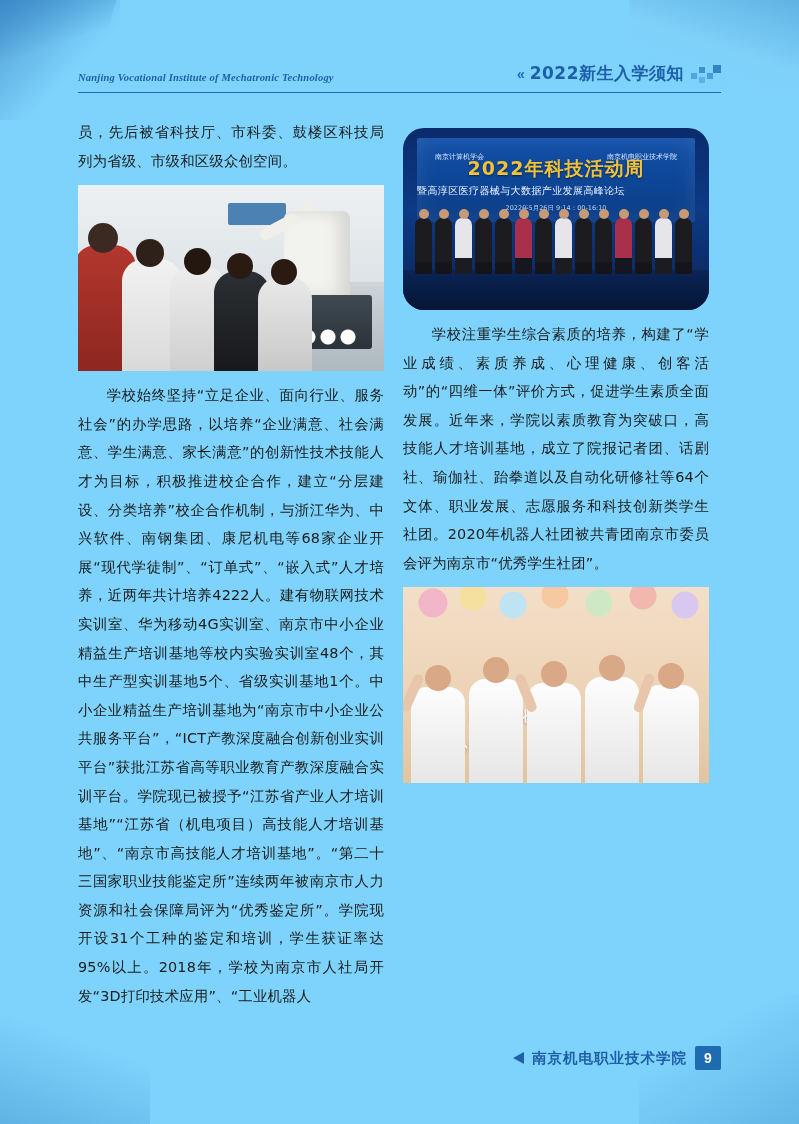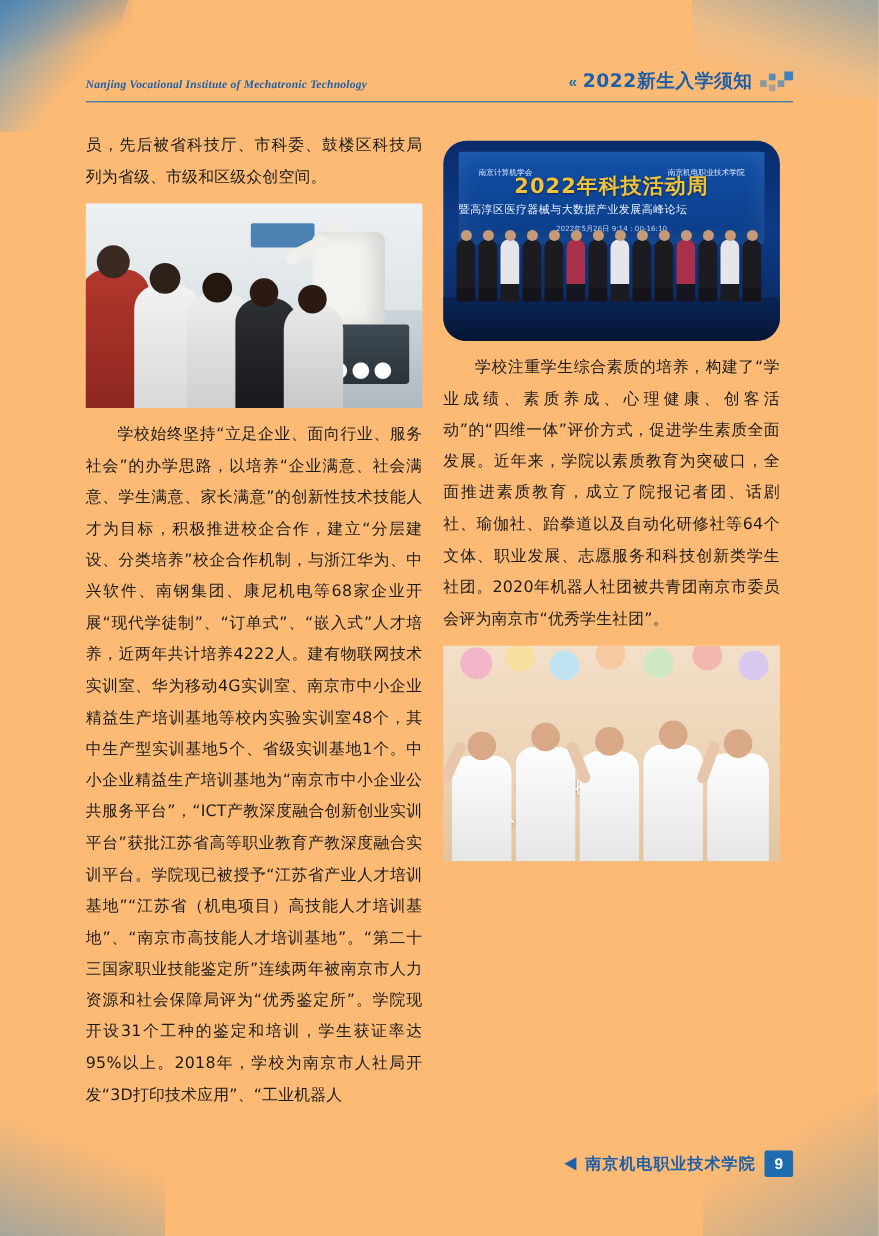--- a/index.html
+++ b/index.html
@@ -10,21 +10,21 @@
   body {
     width: 799px;
     height: 1124px;
     font-family: "Liberation Sans", sans-serif;
     overflow: hidden;
   }
   .page {
     position: relative;
     width: 799px;
     height: 1124px;
-    background: #fdba74;
+    background: #7dd3fc;
     overflow: hidden;
   }
 
   
   .corner-tl {
     position: absolute;
     left: 0; top: 0;
     width: 120px; height: 120px;
     background:
       linear-gradient(135deg, rgba(40,120,190,0.55) 0%, rgba(40,120,190,0.0) 60%),
@@ -341,21 +341,21 @@
           <i class="w" style="left:142px"></i>
           <i style="left:162px"></i>
           <i style="left:182px"></i>
           <i class="f" style="left:202px"></i>
           <i style="left:222px"></i>
           <i class="w" style="left:242px"></i>
           <i style="left:262px"></i>
         </div>
       </div>
 
-      <p class="body indent">学校注重学生综合素质的培养，构建了“学业成绩、素质养成、心理健康、创客活动”的“四维一体”评价方式，促进学生素质全面发展。近年来，学院以素质教育为突破口，全面推进素质教育，成立了院报记者团、话剧社、瑜伽社、跆拳道以及自动化研修社等64个文体、职业发展、志愿服务和科技创新类学生社团。2020年机器人社团被共青团南京市委员会评为南京市“优秀学生社团”。</p>
+      <p class="body indent">学校注重学生综合素质的培养，构建了“学业成绩、素质养成、心理健康、创客活动”的“四维一体”评价方式，促进学生素质全面发展。近年来，学院以素质教育为突破口，高技能人才培训基地，成立了院报记者团、话剧社、瑜伽社、跆拳道以及自动化研修社等64个文体、职业发展、志愿服务和科技创新类学生社团。2020年机器人社团被共青团南京市委员会评为南京市“优秀学生社团”。</p>
 
       <div class="photo ph3">
         <div class="balloons"></div>
         <div class="bt1">学院第    社区文化节</div>
         <div class="bt2">未来        心理            会</div>
         <div class="stu s1"></div>
         <div class="stu s2"></div>
         <div class="stu s3"></div>
         <div class="stu s4"></div>
         <div class="stu s5"></div>

